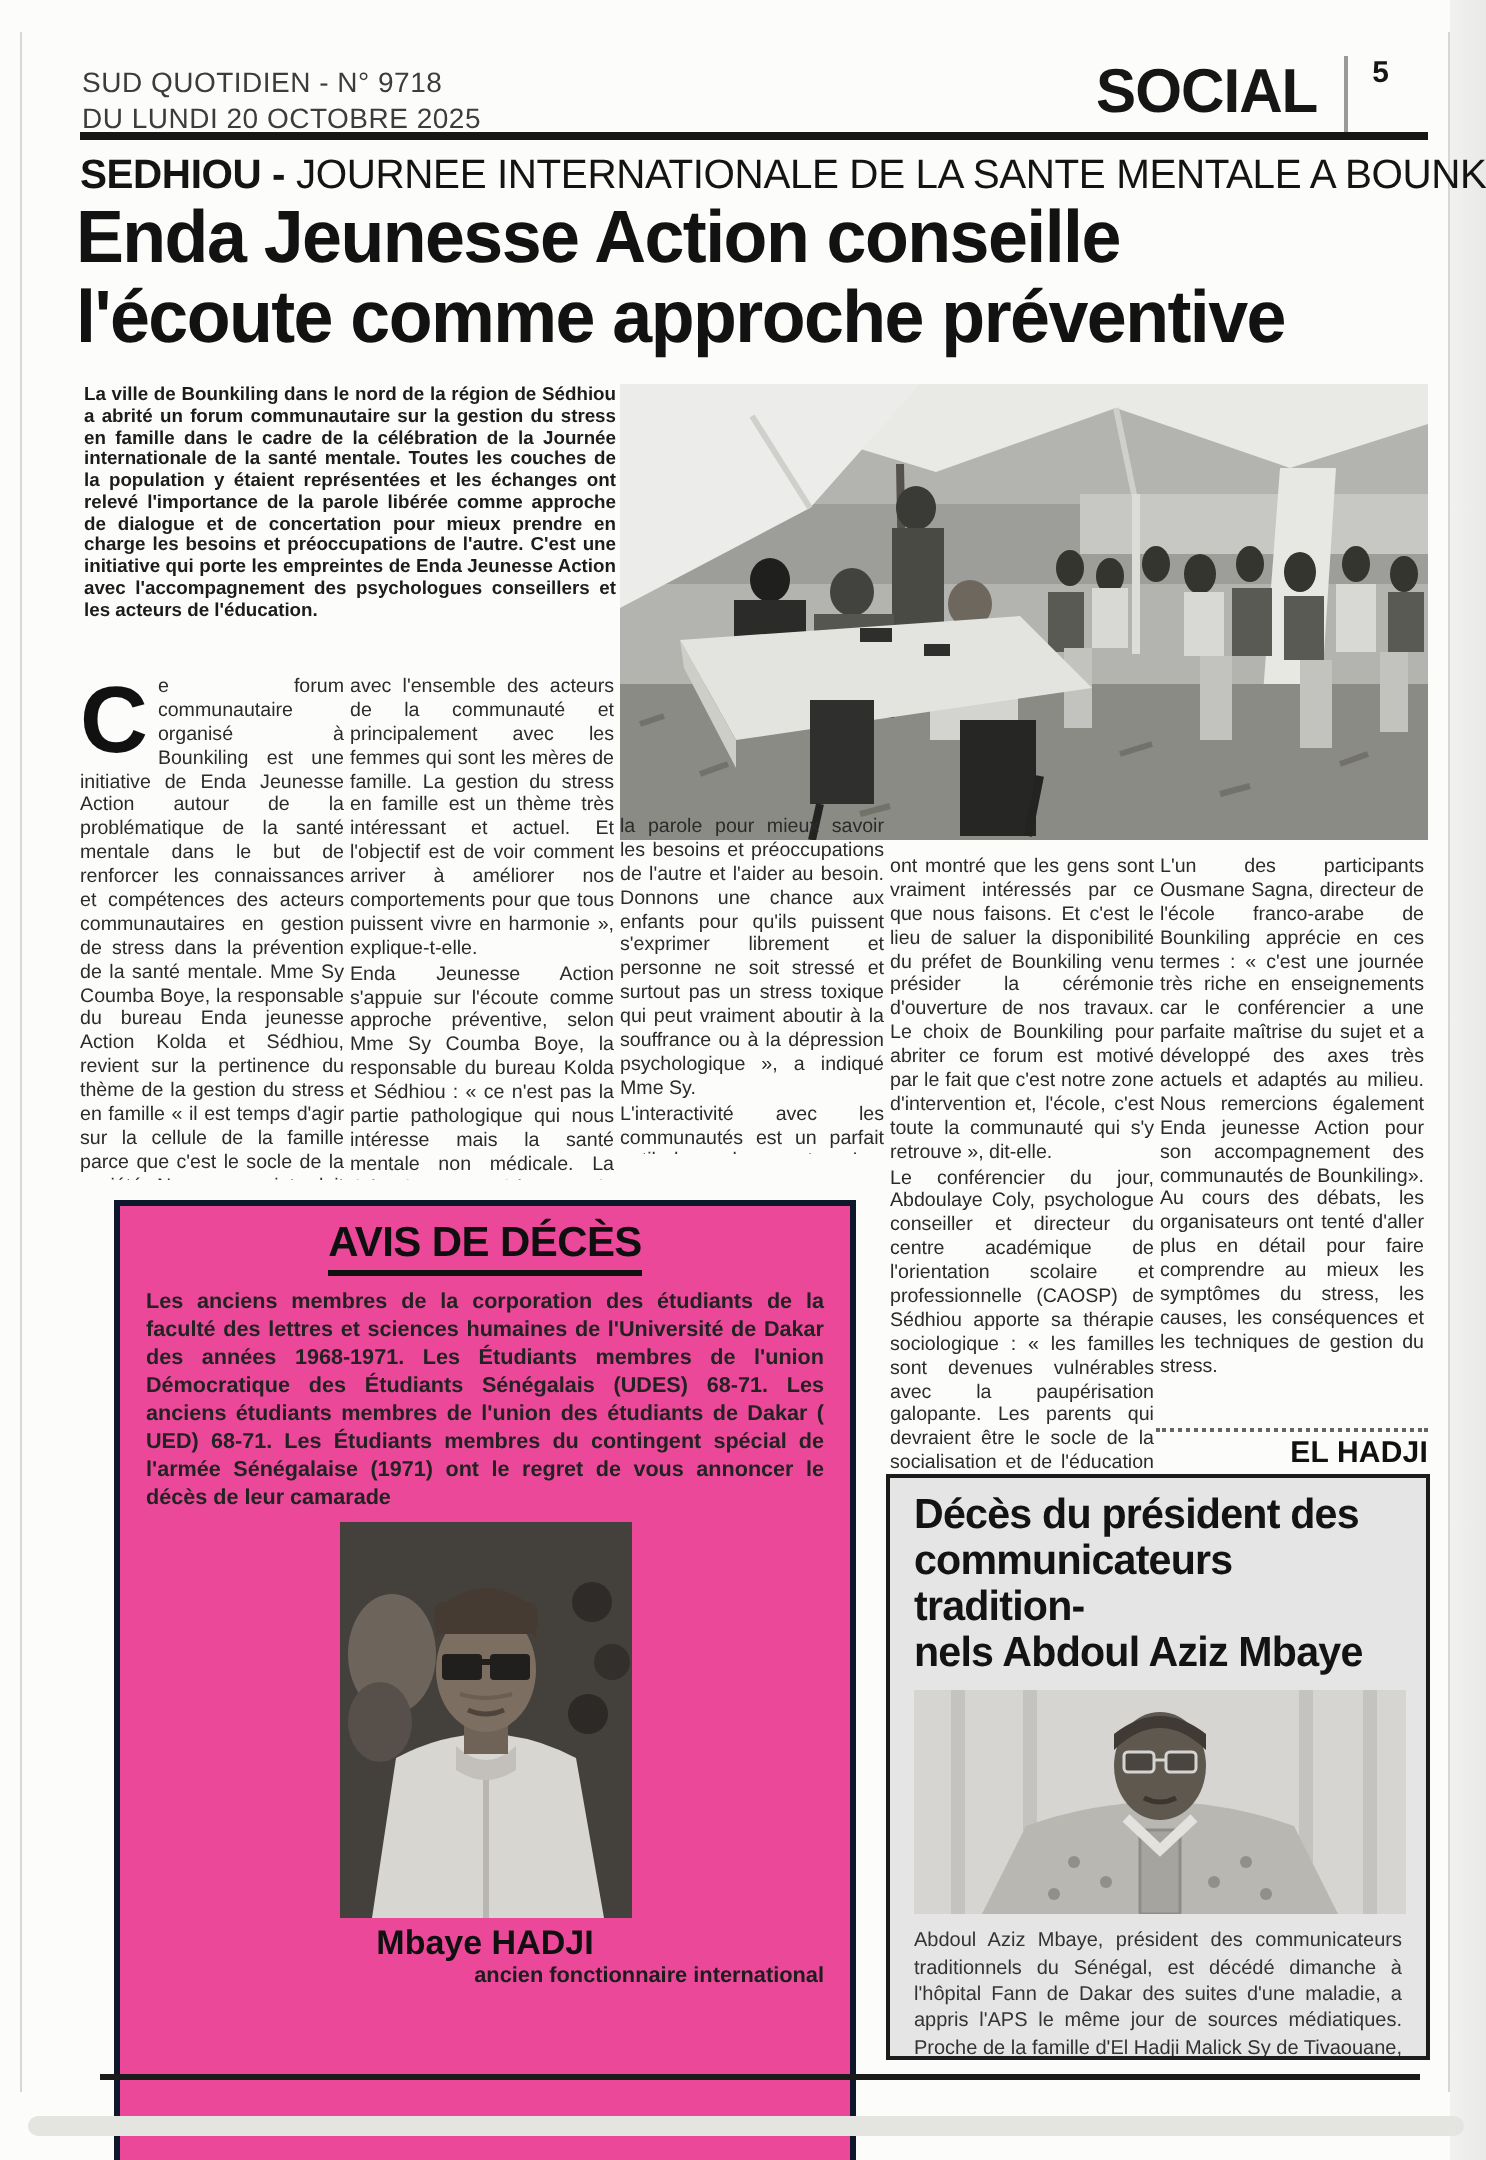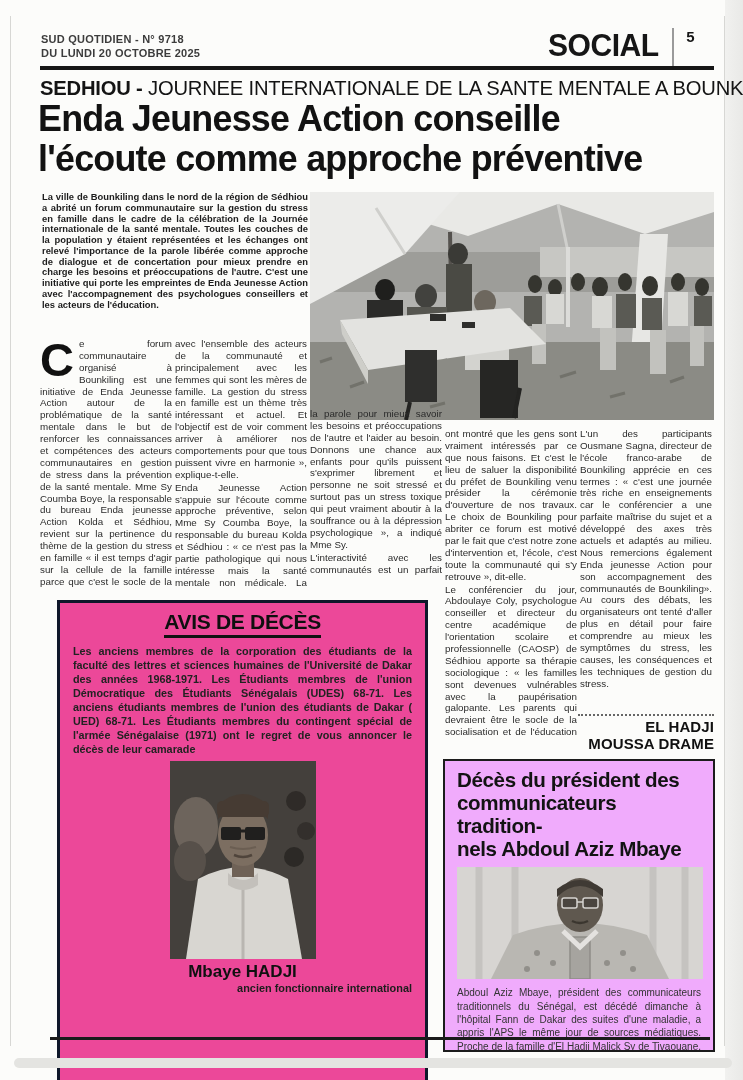--- a/index.html
+++ b/index.html
@@ -6,21 +6,21 @@
   .page{
     position:relative;width:743px;height:1080px;margin:0 auto;
     background:#fcfcfa;color:#1d1d1d;overflow:hidden;
     font-family:"Liberation Sans","DejaVu Sans",sans-serif;
   }
   .edge-line-left{position:absolute;left:10px;top:16px;height:1030px;width:1px;background:#d7d7d4;}
   .edge-line-right{position:absolute;left:724px;top:16px;height:1030px;width:1px;background:#d7d7d4;}
   .edge-shade-right{position:absolute;left:725px;top:0;width:18px;height:1080px;background:linear-gradient(90deg,#f1f1ef,#e9e9e7);}
 
   
-  .masthead{position:absolute;left:41px;top:33px;font-size:11px;line-height:1.25;color:#3c3c3c;letter-spacing:.25px;font-weight:700;}
+  .masthead{position:absolute;left:41px;top:33px;font-size:14px;line-height:1.25;color:#3c3c3c;letter-spacing:.25px;font-weight:400;}
   .section-block{position:absolute;left:548px;top:28px;display:flex;align-items:flex-start;}
   .section-title{font-size:31px;font-weight:700;letter-spacing:-.5px;color:#161616;transform:scaleX(.97);transform-origin:left center;}
   .section-divider{width:2px;height:42px;background:#9a9a9a;margin:0 12px 0 10px;}
   .page-number{font-size:15px;font-weight:700;color:#161616;}
   .top-rule{position:absolute;left:40px;top:66px;width:674px;height:4px;background:#161616;}
 
   .kicker{position:absolute;left:40px;top:76px;width:690px;font-size:20.5px;letter-spacing:-.2px;color:#141414;white-space:nowrap;transform:scaleX(.985);transform-origin:left top;}
   .kicker .loc{font-weight:700;}
   .kicker .rest{font-weight:500;}
 
@@ -51,22 +51,22 @@
   .avis-box{position:absolute;left:57px;top:600px;width:371px;height:491px;border:3px solid #0f172a;
     background:#ec4899;box-sizing:border-box;padding:5px 13px;overflow:hidden;}
   .avis-title{text-align:center;margin:2px 0 6px;}
   .avis-title span{display:inline-block;font-size:21px;font-weight:800;letter-spacing:-.3px;border-bottom:3px solid #111;padding-bottom:1px;color:#0f0f0f;}
   .avis-intro{margin:0;font-size:10.8px;font-weight:700;line-height:1.3;text-align:justify;color:#222;}
   .avis-photo{width:146px;height:198px;margin:5px auto 3px;background:#42403d;overflow:hidden;}
   .avis-name{text-align:center;font-size:17px;font-weight:800;margin:1px 0 0;color:#101010;}
   .avis-line{text-align:right;font-size:10.9px;font-weight:700;line-height:1.25;color:#1d1d1d;}
 
   
-  .deces-box{position:absolute;left:443px;top:759px;width:272px;height:293px;border:2px solid #1c1c1c;
-    background:#f0abfc;box-sizing:border-box;padding:7px 12px;overflow:hidden;}
+  .deces-box{position:absolute;left:443px;top:737px;width:272px;height:293px;border:2px solid #1c1c1c;
+    background:#e5e5e5;box-sizing:border-box;padding:7px 12px;overflow:hidden;}
   .deces-title{font-size:21px;font-weight:700;line-height:1.1;letter-spacing:-.4px;color:#131313;transform:scaleX(.98);transform-origin:left top;}
   .deces-photo{width:246px;height:112px;margin:7px auto 7px;background:#d6d4d1;overflow:hidden;}
   .deces-body{margin:0;font-size:10px;line-height:1.33;text-align:justify;color:#333;}
 
   .bottom-rule{position:absolute;left:50px;top:1037px;width:660px;height:3px;background:#1b1b1b;}
   .page-shadow{position:absolute;left:14px;top:1058px;width:718px;height:10px;background:#e4e4e1;border-radius:5px;}
 </style>
 </head>
 <body>
 

